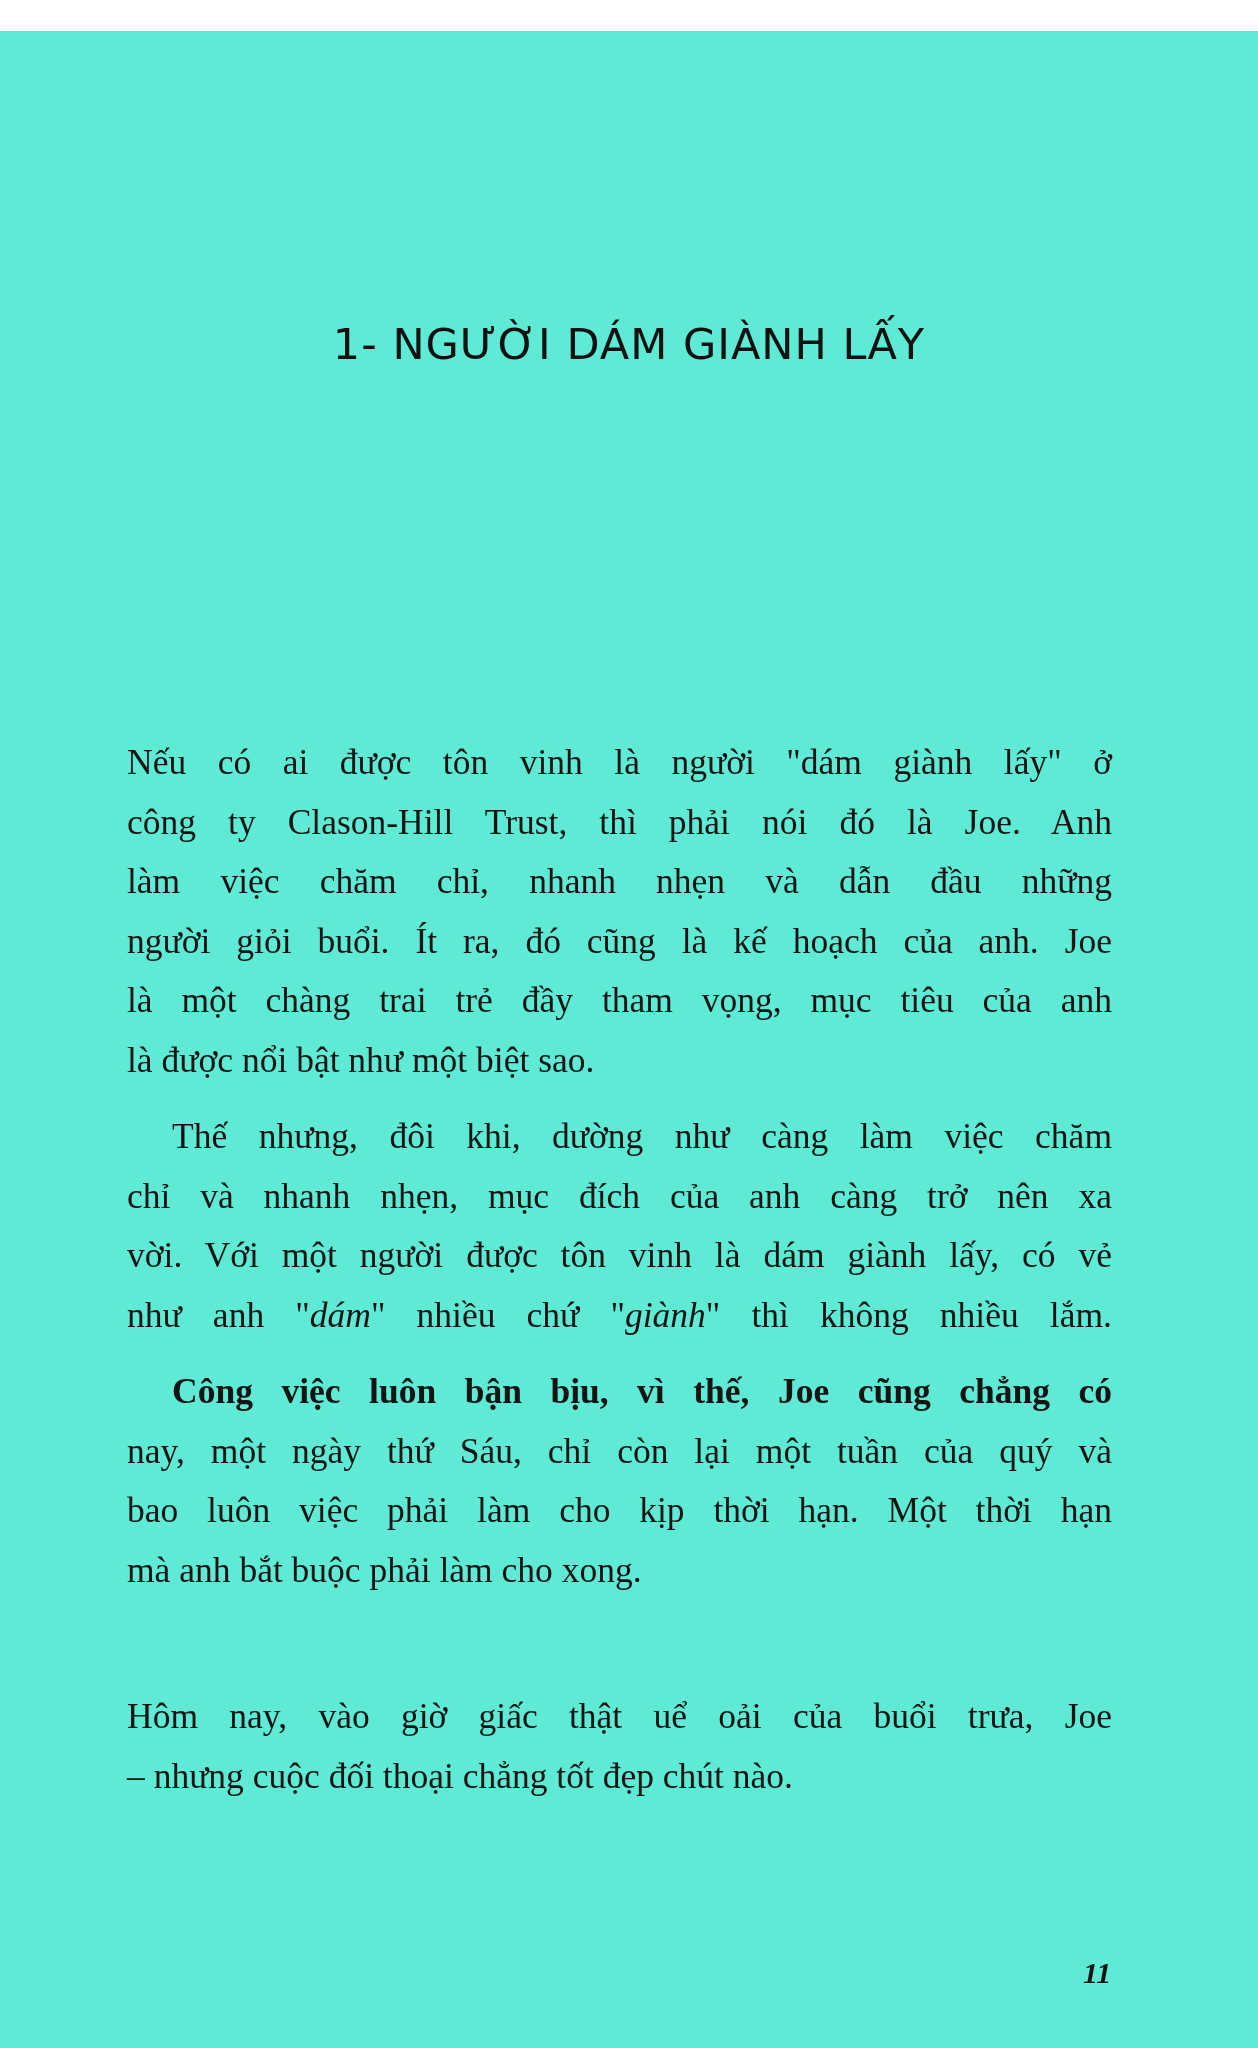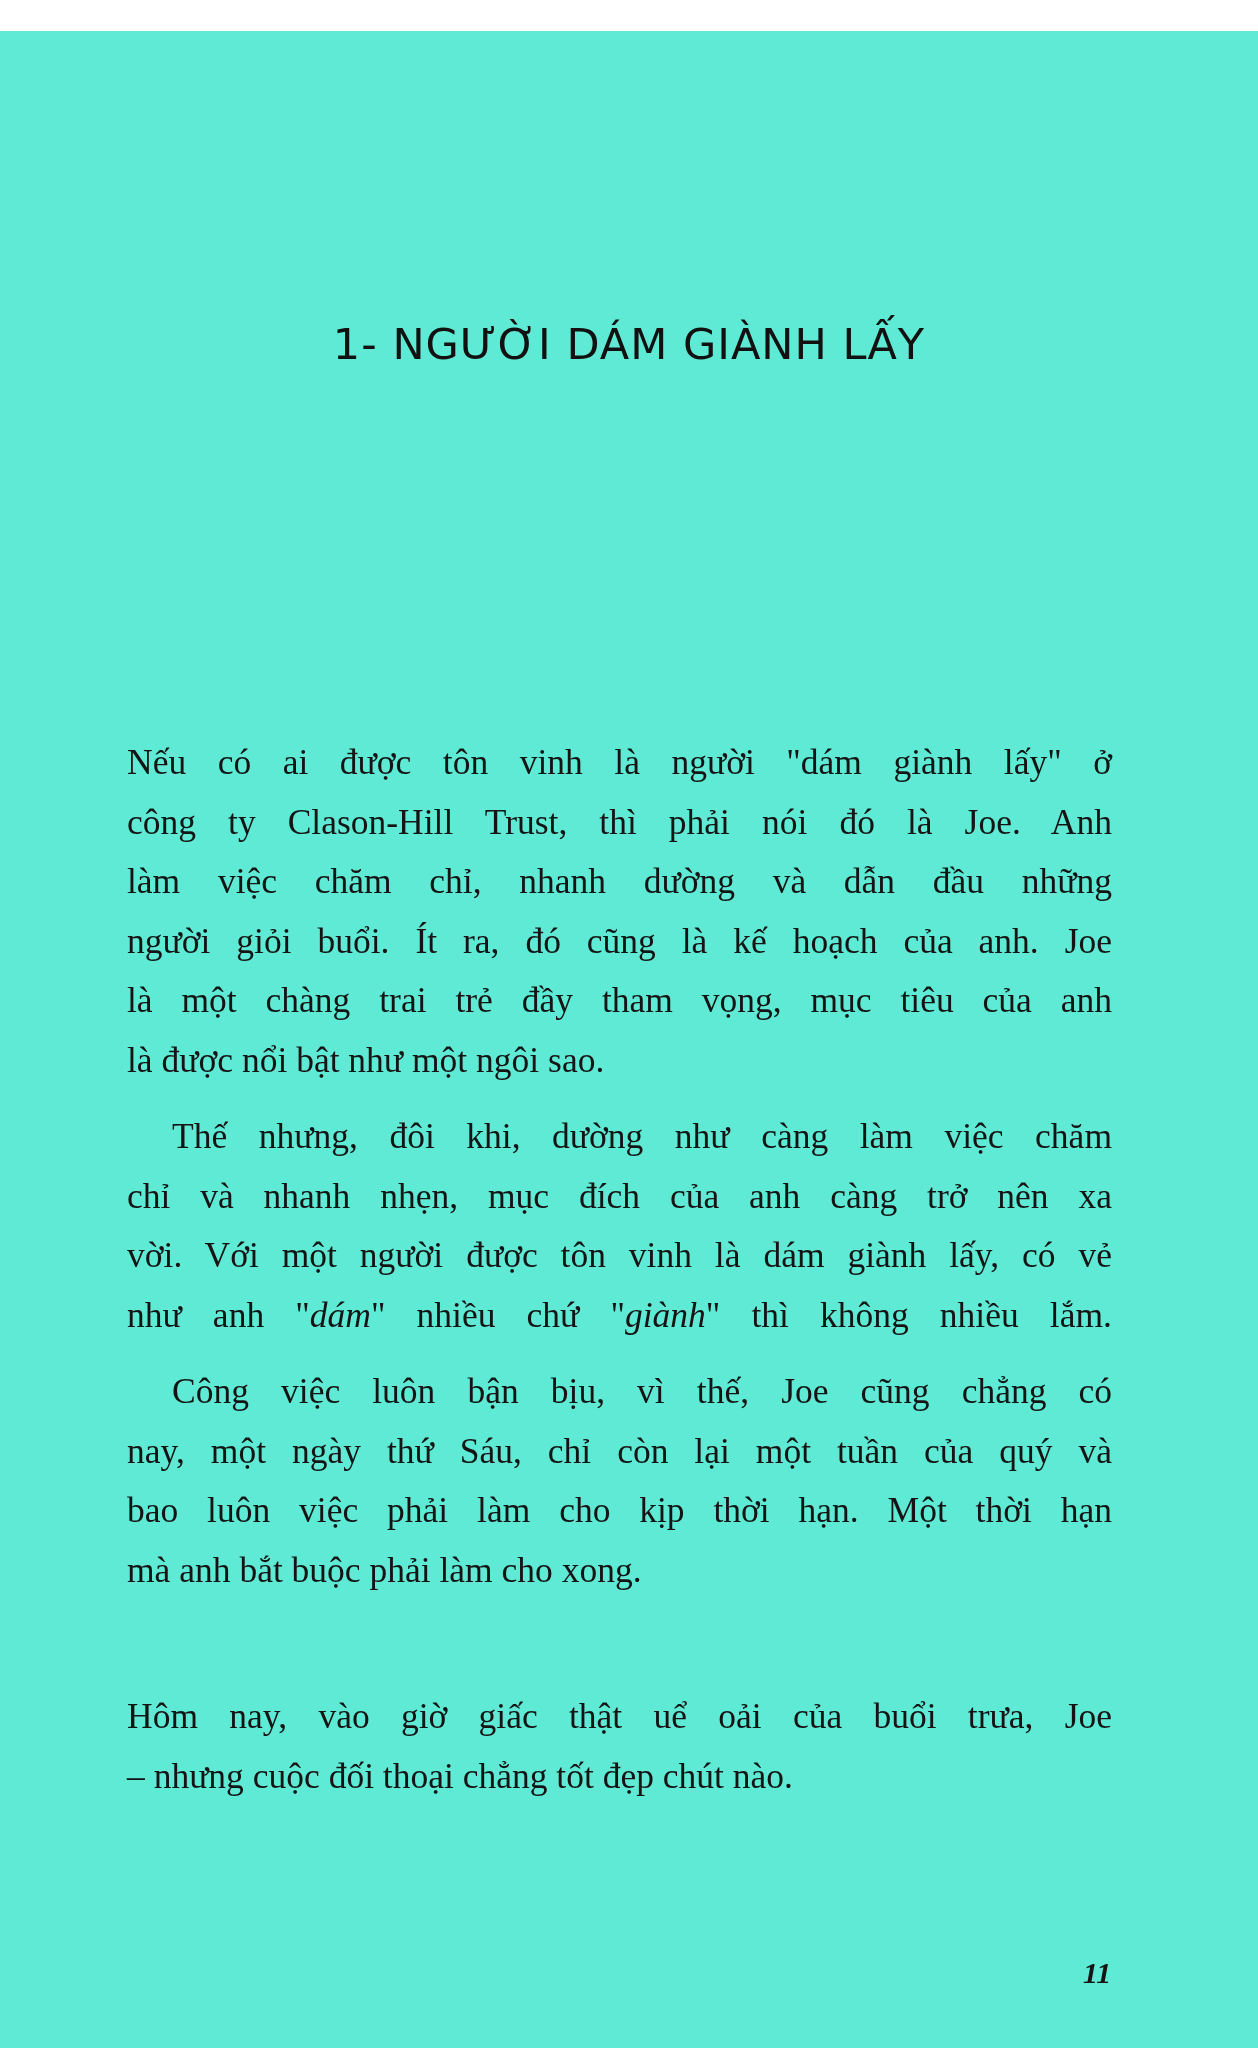--- a/index.html
+++ b/index.html
@@ -75,39 +75,39 @@
 
 <div class="page">
 
   <h1 class="chapter-title">1- NGƯỜI DÁM GIÀNH LẤY</h1>
 
   <div class="body-text" style="top: 702px;">
 
     <p class="para">
       <span class="line">Nếu có ai được tôn vinh là người "dám giành lấy" ở</span>
       <span class="line">công ty Clason-Hill Trust, thì phải nói đó là Joe. Anh</span>
-      <span class="line">làm việc chăm chỉ, nhanh dường và dẫn đầu những</span>
+      <span class="line">làm việc chăm chỉ, nhanh nhẹn và dẫn đầu những</span>
       <span class="line">người giỏi buổi. Ít ra, đó cũng là kế hoạch của anh. Joe</span>
       <span class="line">là một chàng trai trẻ đầy tham vọng, mục tiêu của anh</span>
-      <span class="line last">là được nổi bật như một ngôi sao.</span>
+      <span class="line last">là được nổi bật như một biệt sao.</span>
     </p>
 
     <div class="p-gap"></div>
 
     <p class="para">
       <span class="line" style="padding-left:45px;">Thế nhưng, đôi khi, dường như càng làm việc chăm</span>
       <span class="line">chỉ và nhanh nhẹn, mục đích của anh càng trở nên xa</span>
       <span class="line">vời. Với một người được tôn vinh là dám giành lấy, có vẻ</span>
       <span class="line"><span>như anh "</span><em>dám</em><span>" nhiều chứ "</span><em>giành</em><span>" thì không nhiều lắm.</span></span>
     </p>
 
     <div class="p-gap"></div>
 
     <p class="para">
-      <span class="line" style="padding-left:45px;">Công việc luôn bận bịu, vì thế, Joe cũng chẳng có</span>
+      <span class="line" style="padding-left:45px;font-weight:bold;">Công việc luôn bận bịu, vì thế, Joe cũng chẳng có</span>
       <span class="line">nay, một ngày thứ Sáu, chỉ còn lại một tuần của quý và</span>
       <span class="line">bao luôn việc phải làm cho kịp thời hạn. Một thời hạn</span>
       <span class="line last">mà anh bắt buộc phải làm cho xong.</span>
     </p>
   </div>
 
   <div class="body-text" style="top: 1656px;">
     <p class="para">
       <span class="line">Hôm nay, vào giờ giấc thật uể oải của buổi trưa, Joe</span>
       <span class="line last">– nhưng cuộc đối thoại chẳng tốt đẹp chút nào.</span>

